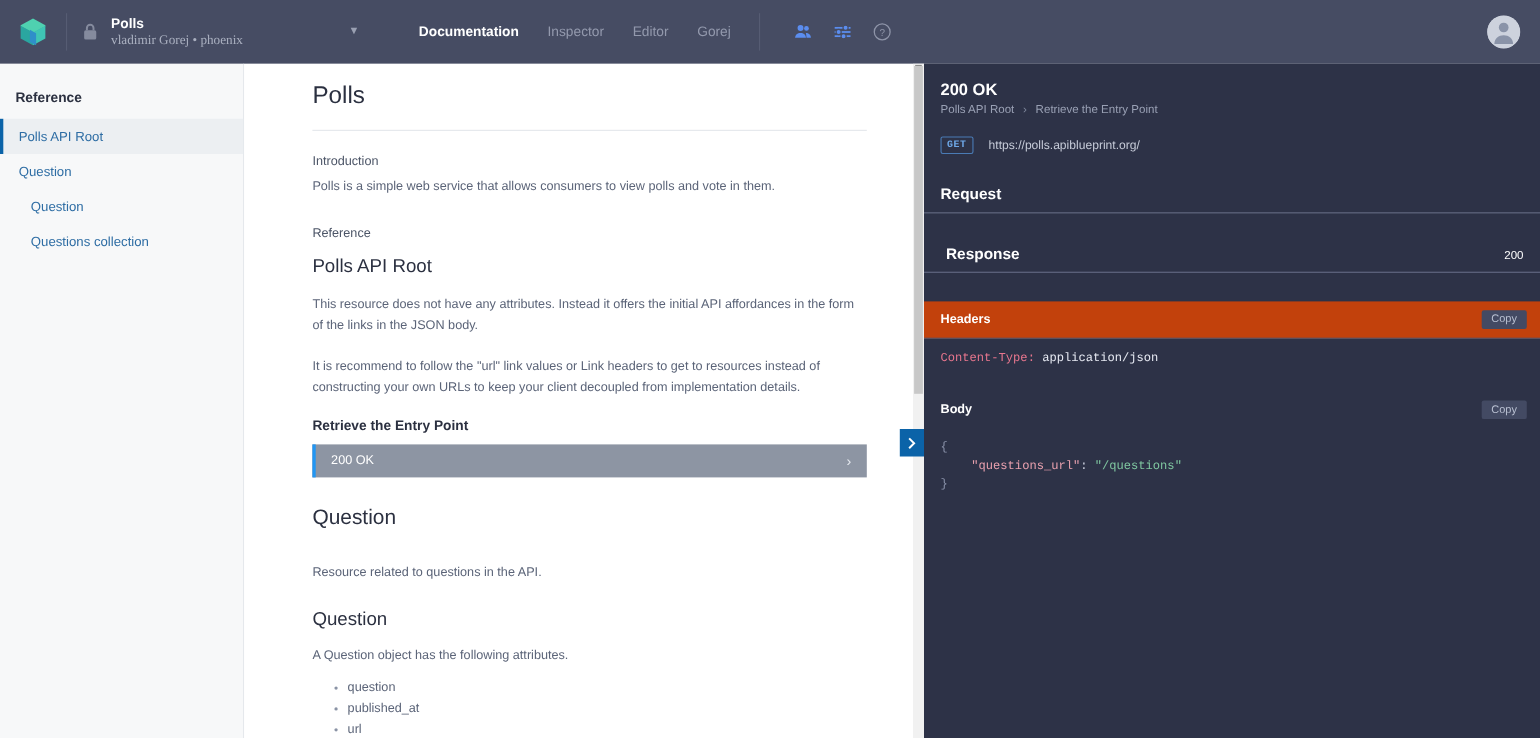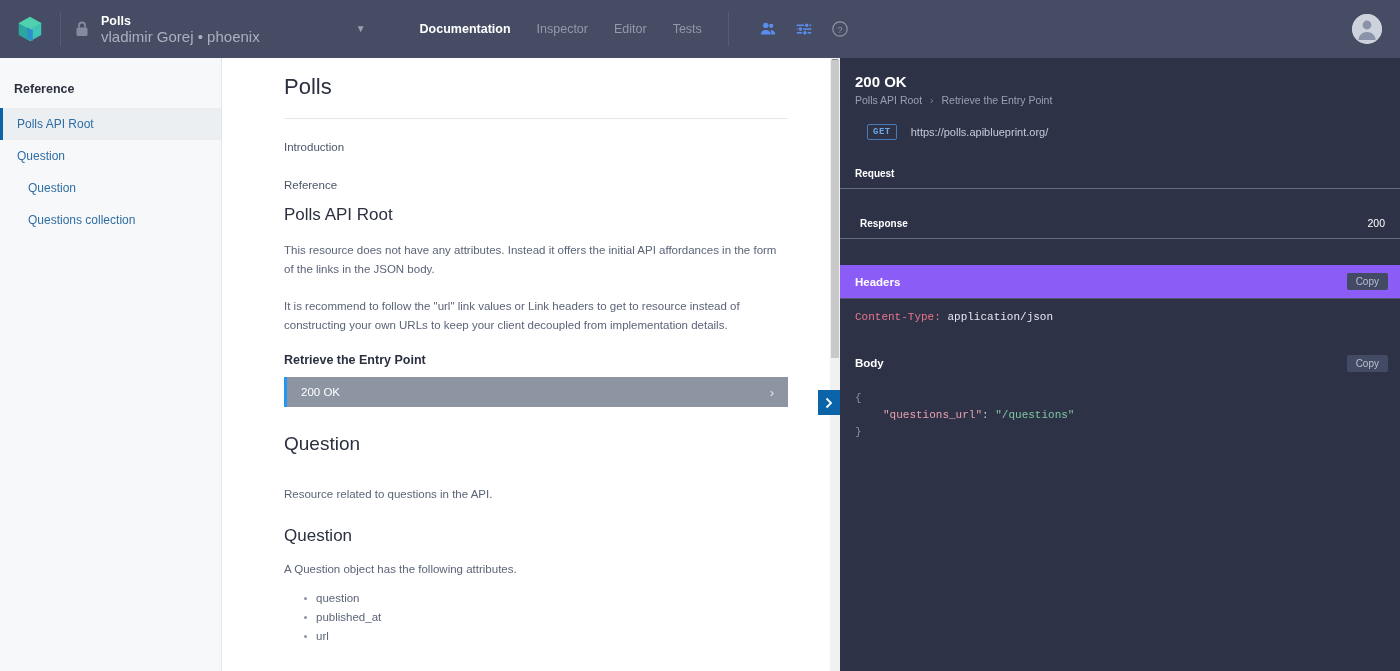--- a/index.html
+++ b/index.html
@@ -17,21 +17,21 @@
     background: #464c63;
     display: flex; align-items: center;
   }
   .logo-wrap { width: 60px; display: flex; align-items: center; justify-content: center; }
   .logo-svg { width: 30px; height: 30px; display: block; }
   .topbar-divider { width: 1px; height: 34px; background: #565c73; }
   .proj { display: flex; align-items: center; padding: 0 10px 0 14px; height: 58px; }
   .lock-icon { width: 14px; height: 16px; margin-right: 12px; opacity: .75; }
   .proj-text { display: flex; flex-direction: column; justify-content: center; }
   .proj-name { color: #fff; font-size: 12.5px; font-weight: bold; line-height: 15px; }
-  .proj-sub { color: #aab0c0; font-size: 15px; line-height: 15px; }
+  .proj-sub { color: #aab0c0; font-size: 12px; line-height: 15px; font-family: Liberation Serif, serif; }
   .proj-caret { margin-left: 96px; color: #9aa0b2; font-size: 10px; line-height: 1; }
 
   .tabs { display: flex; align-items: center; height: 70px; margin-left: 44px; gap: 26px; }
   .tab { font-size: 12.5px; color: #9399ad; cursor: pointer; }
   .tab.active { color: #ffffff; font-weight: bold; }
 
   .topbar-icons { display: flex; align-items: center; gap: 18px; margin-left: 30px; }
   .ticon { width: 18px; height: 18px; display: block; cursor: pointer; }
 
   .avatar {
@@ -115,43 +115,43 @@
     background: #2d3247; color: #dfe3ec;
   }
   .rp-head { padding: 14px 15px 10px 15px; }
   .rp-title { font-size: 15px; font-weight: bold; color: #ffffff; line-height: 20px; }
   .rp-crumb { font-size: 10.5px; color: #99a0b4; margin-top: 2px; }
   .rp-crumb .sep { margin: 0 5px; color: #7c８4 99; color: #7c8499; }
   .rp-url-row { display: flex; align-items: center; padding: 8px 15px 0 15px; }
   .method-badge {
     border: 1px solid #4a7bb5; color: #6ea8e8; font-size: 9px; font-weight: bold;
     font-family: "Liberation Mono", monospace;
-    padding: 2px 5px; border-radius: 2px; letter-spacing: .5px; margin-left: 12px;
+    padding: 2px 5px; border-radius: 2px; letter-spacing: .5px;
   }
   .rp-url {
     font-size: 11px; color: #c6cbd8; margin-left: 14px;
     font-family: "Liberation Sans", sans-serif;
   }
   .rp-section-title {
-    font-size: 10px; font-weight: bold; color: #ffffff;
+    font-size: 14px; font-weight: bold; color: #ffffff;
     padding: 0 15px 9px 15px;
   }
   .rp-section-head {
     margin-top: 28px; border-bottom: 1px solid #656c85;
     display: flex; align-items: flex-end; justify-content: space-between;
     padding-right: 15px; padding-bottom: 0;
   }
   .rp-status-code {
     font-family: Liberation Sans, sans-serif; font-size: 10.5px; color: #ffffff;
     padding-bottom: 9px;
   }
   .rp-nocontent { font-size: 11px; color: #8e96ab; padding: 13px 15px 0 15px; }
 
   .rp-band {
-    background: #8b5cf6; border-bottom: 1px solid #4d5570;
+    background: #c2410c; border-bottom: 1px solid #4d5570;
     height: 34px; display: flex; align-items: center;
     justify-content: space-between; padding: 0 12px 0 15px;
     margin-top: 26px;
   }
   .rp-band-label { font-size: 11.5px; font-weight: bold; color: #ffffff; }
   .copy-btn {
     background: #434a63; color: #b9c0d2; font-size: 10px;
     padding: 3px 9px; border-radius: 2px; cursor: pointer;
   }
   .rp-band.nolines { border-bottom: none; background: transparent; }
@@ -202,21 +202,21 @@
         <span class="proj-name">Polls</span>
         <span class="proj-sub">vladimir Gorej • phoenix</span>
       </div>
       <span class="proj-caret">▼</span>
     </div>
 
     <div class="tabs">
       <span class="tab active">Documentation</span>
       <span class="tab">Inspector</span>
       <span class="tab">Editor</span>
-      <span class="tab">Tests</span>
+      <span class="tab">Gorej</span>
     </div>
 
     <div class="topbar-divider" style="margin-left:26px;"></div>
 
     <div class="topbar-icons">
       <svg class="ticon" viewBox="0 0 20 20">
         <circle cx="7.5" cy="6" r="3" fill="#5b8def"></circle>
         <circle cx="13.5" cy="6.5" r="2.4" fill="#5b8def"></circle>
         <path d="M2 16c0-3 2.4-5 5.5-5s5.5 2 5.5 5z" fill="#5b8def"></path>
         <path d="M13 11.2c2.6.1 5 1.8 5 4.8h-4.4z" fill="#5b8def"></path>
@@ -251,26 +251,27 @@
     <div class="side-item sub">Question</div>
     <div class="side-item sub">Questions collection</div>
   </div>
 
   <div class="docpane">
     <div class="doc-inner">
 
       <h1 class="doc-h1">Polls</h1>
 
       <div class="doc-label">Introduction</div>
+      <p class="doc-p">Polls is a simple web service that allows consumers to view polls and vote in them.</p>
 
       <div class="doc-label" style="margin-top:26px;">Reference</div>
 
       <h2 class="doc-h2">Polls API Root</h2>
       <p class="doc-p">This resource does not have any attributes. Instead it offers the initial API affordances in the form of the links in the JSON body.</p>
-      <p class="doc-p">It is recommend to follow the "url" link values or Link headers to get to resource instead of constructing your own URLs to keep your client decoupled from implementation details.</p>
+      <p class="doc-p">It is recommend to follow the "url" link values or Link headers to get to resources instead of constructing your own URLs to keep your client decoupled from implementation details.</p>
 
       <div class="doc-h3">Retrieve the Entry Point</div>
 
       <div class="action-bar">
         <span class="action-bar-label">200 OK</span>
         <span class="action-bar-chev">›</span>
       </div>
 
       <h2 class="doc-h2 big">Question</h2>
       <p class="doc-p">Resource related to questions in the API.</p>

